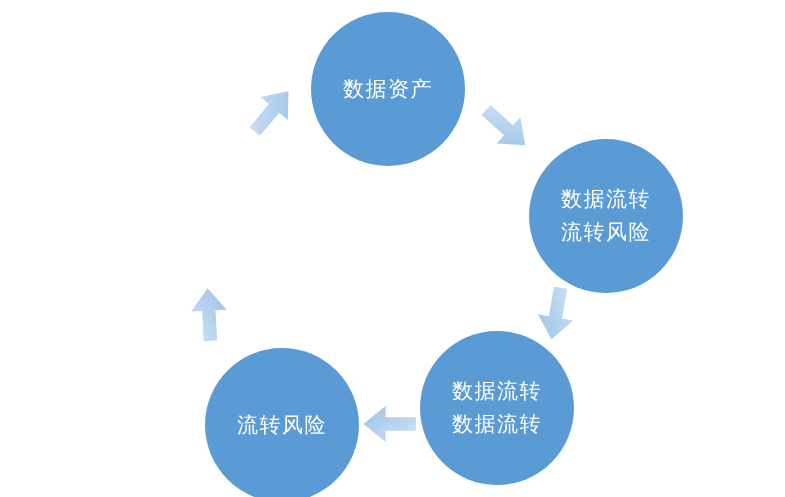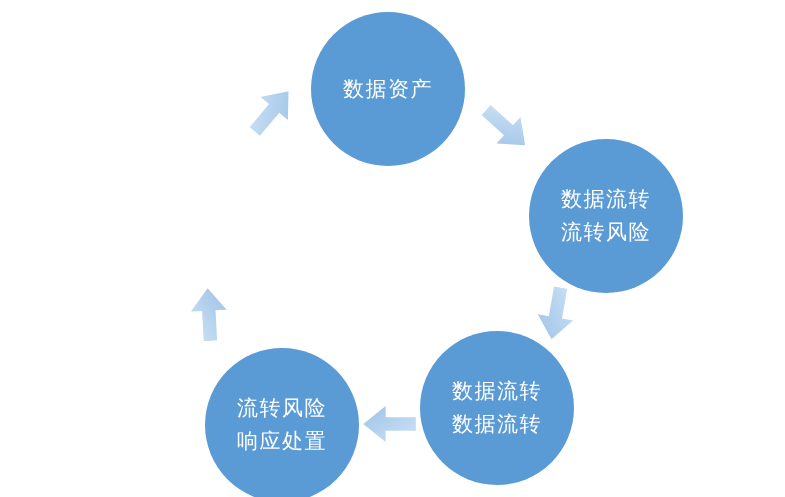--- a/index.html
+++ b/index.html
@@ -62,21 +62,20 @@
     <span>流转风险</span>
   </div>
 
   <div class="circle pos-bottom-right">
     <span>数据流转</span>
     <span>数据流转</span>
   </div>
 
   <div class="circle pos-bottom-left">
     <span>流转风险</span>
-    <span>响应处置</span>
   </div>
 
 
   <div class="arrow a1">
     <svg viewBox="0 0 48 34">
       <path d="M0,11 L27,11 L27,1 L47,17 L27,33 L27,23 L0,23 Z" fill="url(#arrowGrad)"></path>
     </svg>
   </div>
 
   <div class="arrow a2">

